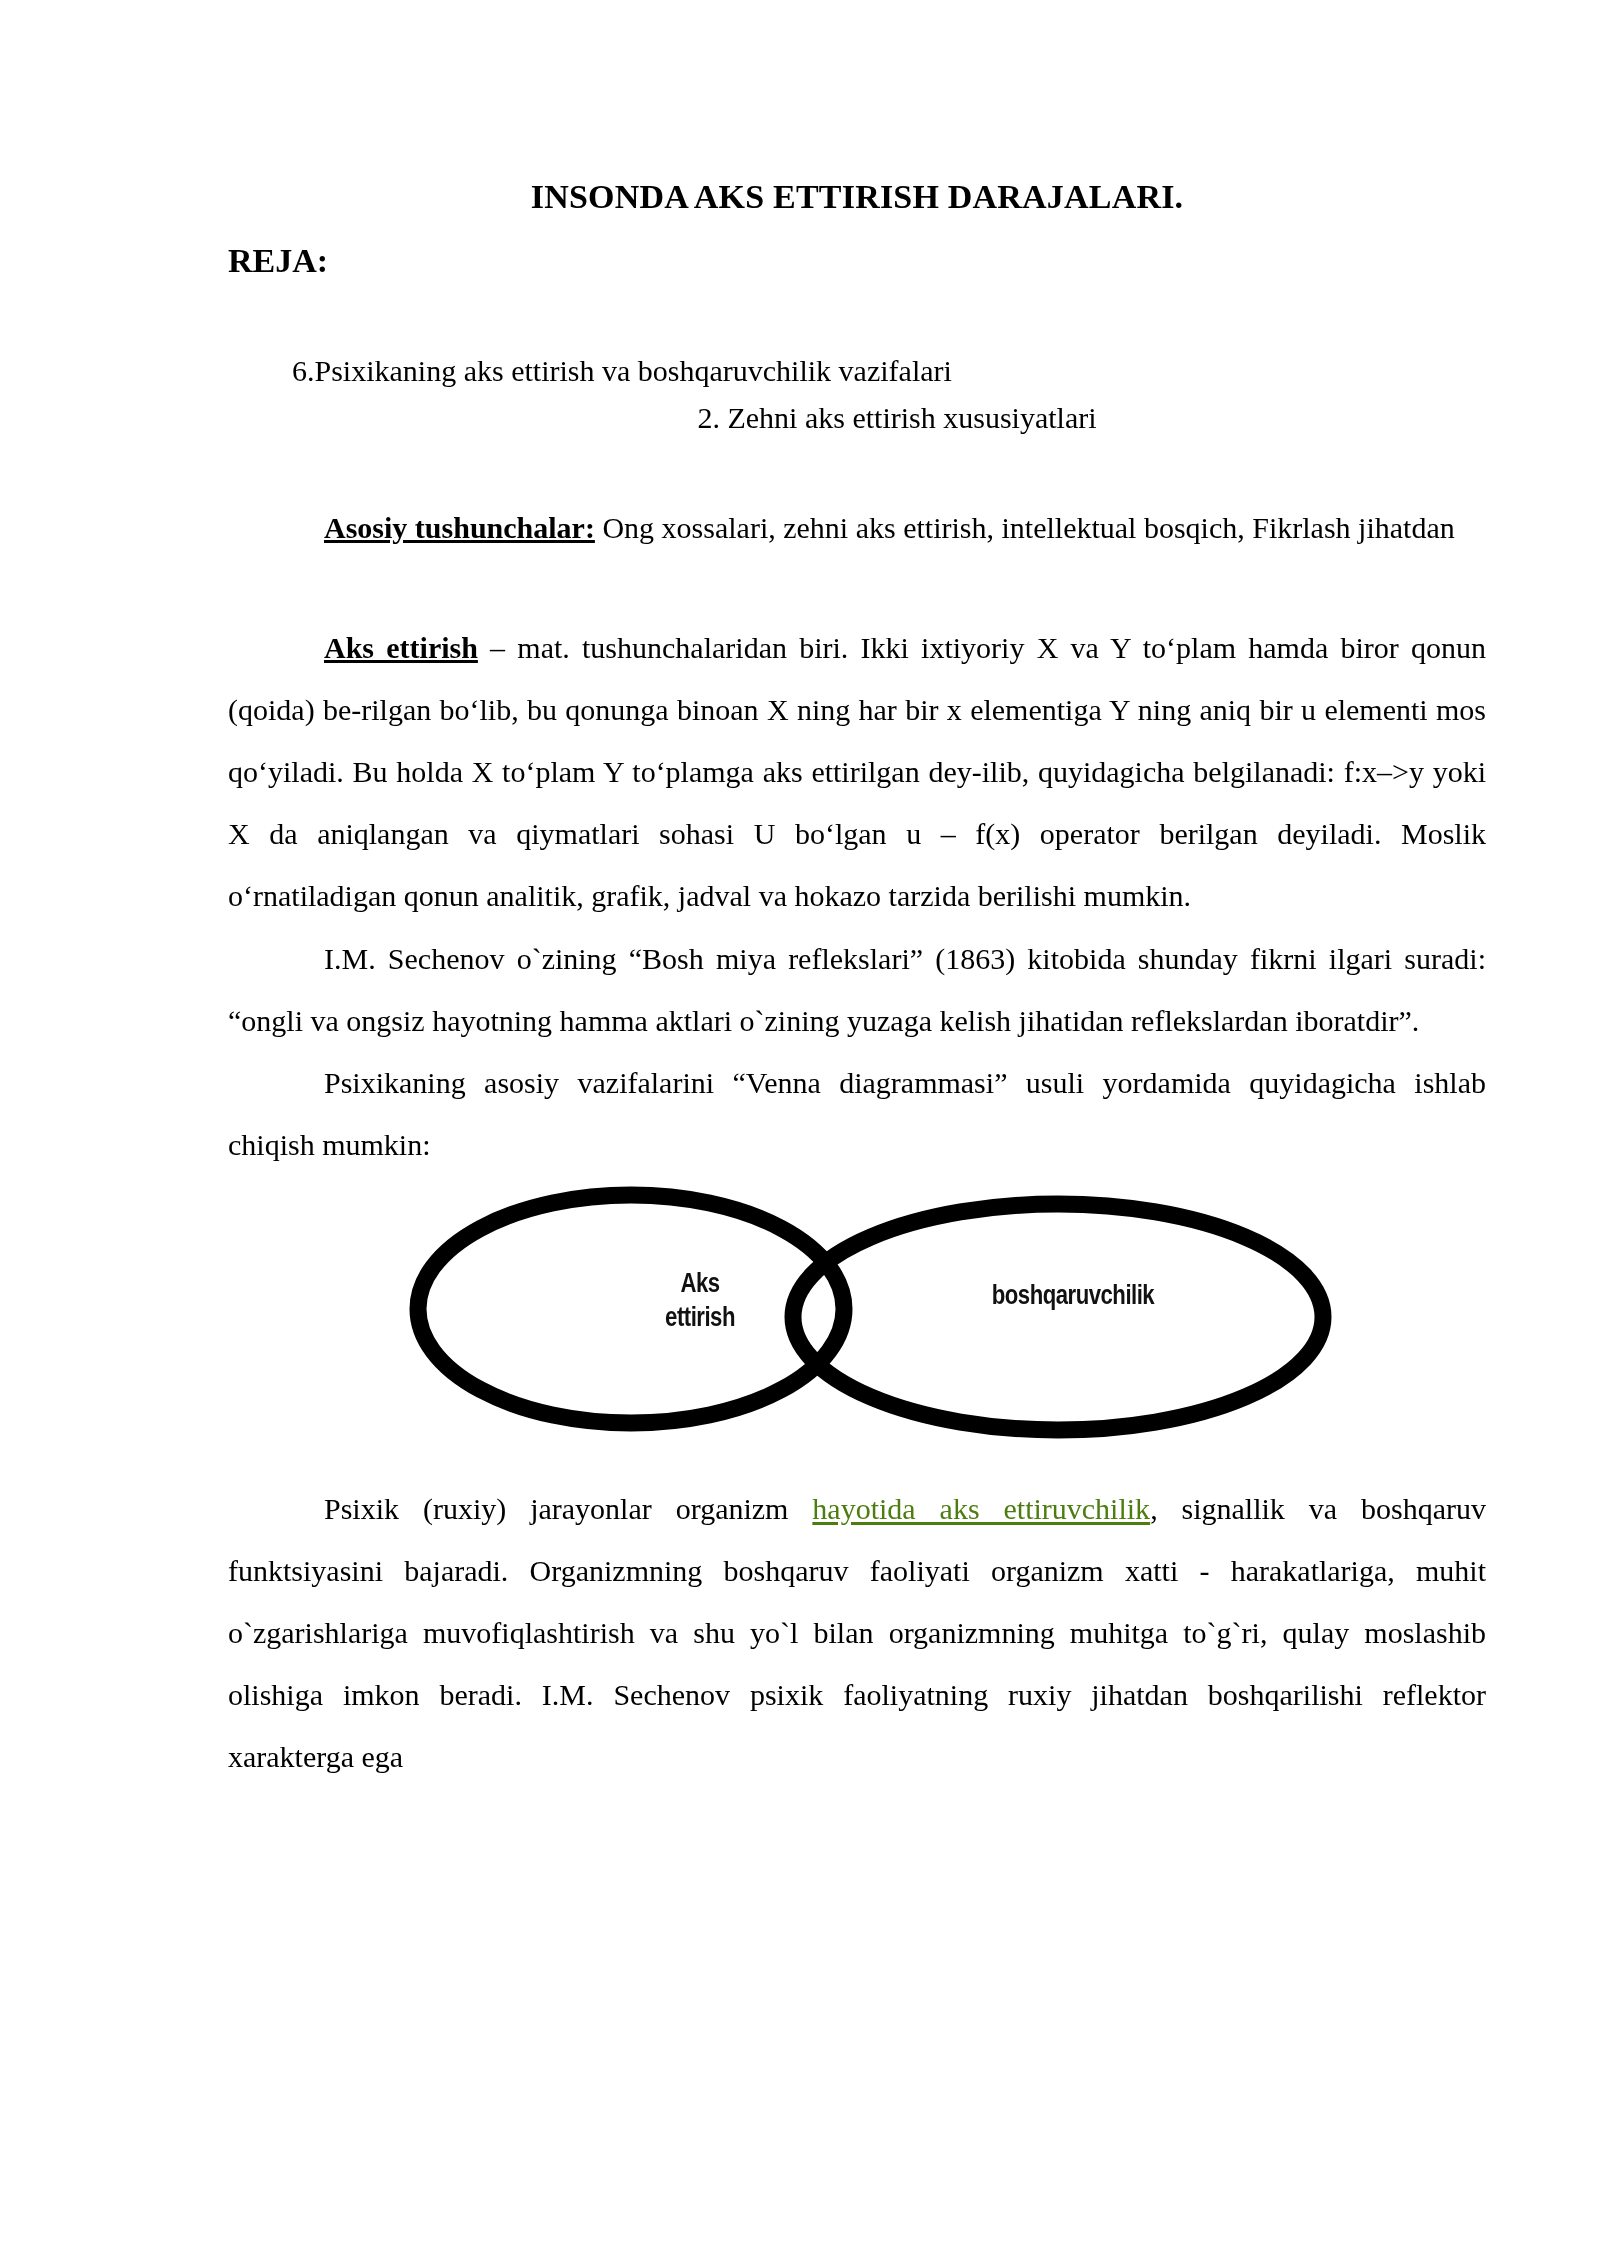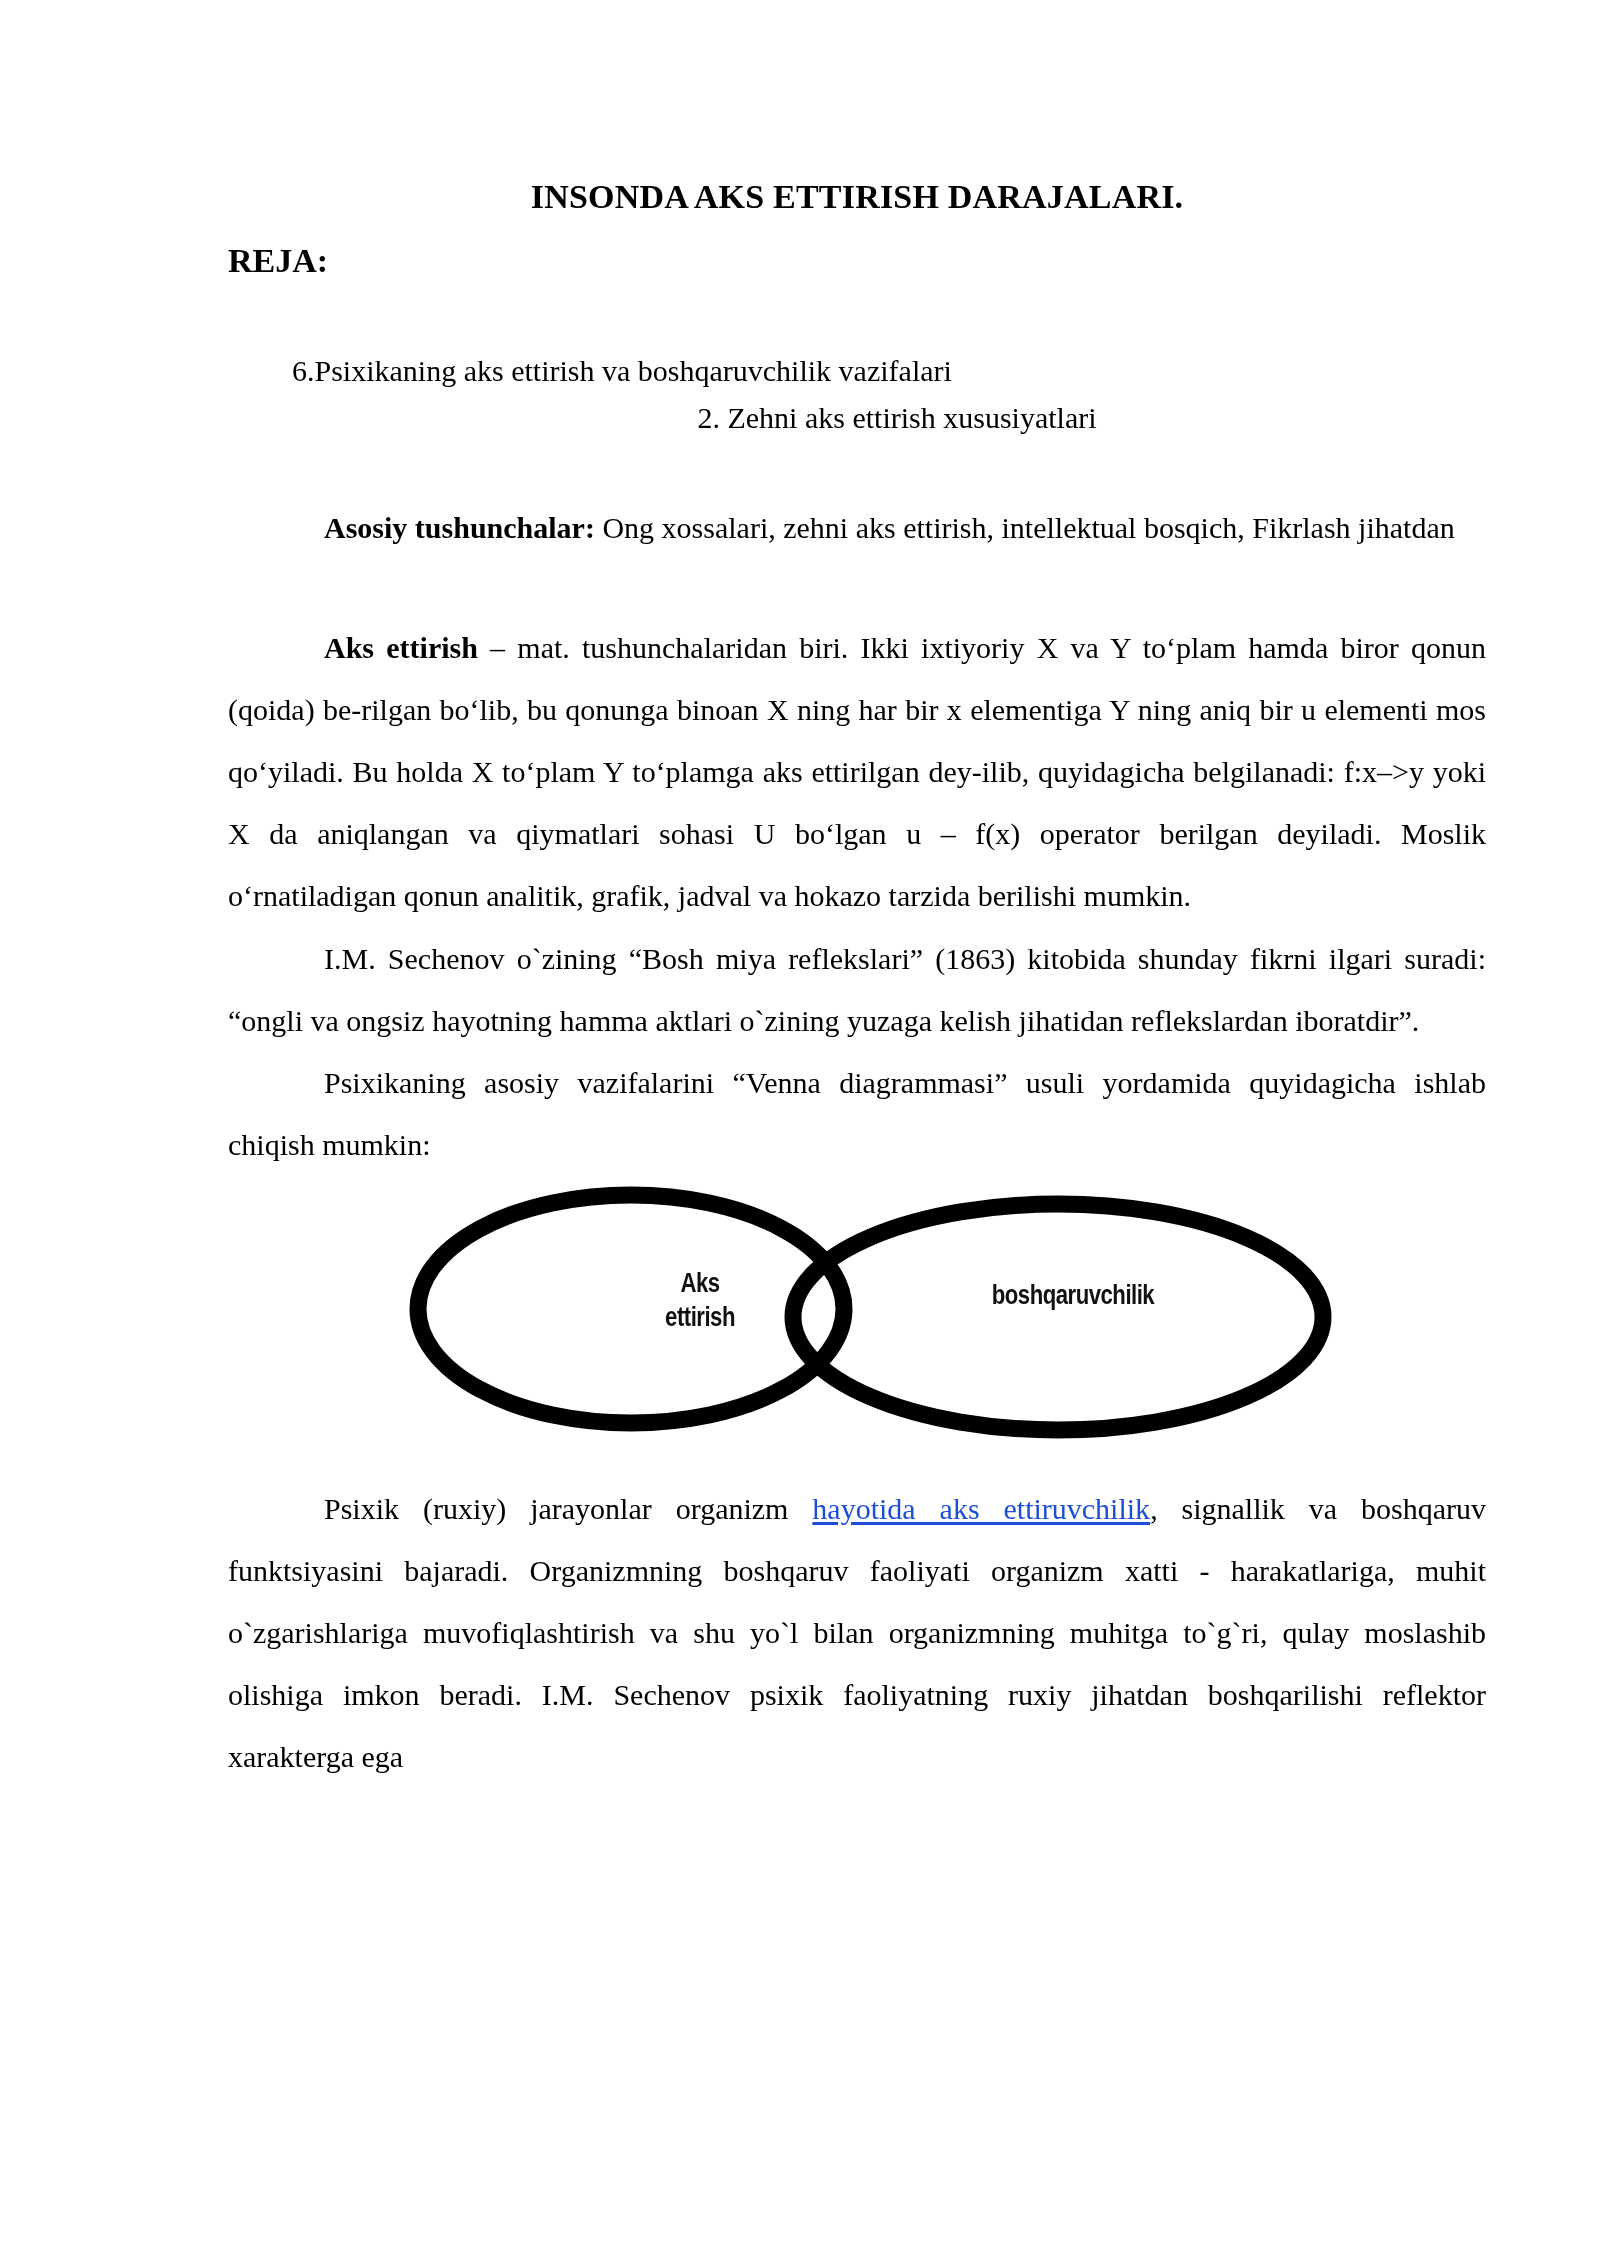--- a/index.html
+++ b/index.html
@@ -64,24 +64,24 @@
 
   p.body {
     font-size: 30px;
     line-height: 2.07;
     margin: 0;
     text-align: justify;
     text-justify: inter-word;
     text-indent: 96px;
     hyphens: none;
   }
-  p.body b { font-weight: bold; }
+  p.body b { font-weight: bold; text-decoration: underline; }
 
   a.doclink {
-    color: #1d4ed8;
+    color: #4d7c0f;
     text-decoration: underline;
     text-underline-offset: 3px;
   }
 
   
   .venn-wrap {
     position: relative;
     width: 100%;
     height: 268px;
     margin: 0;

